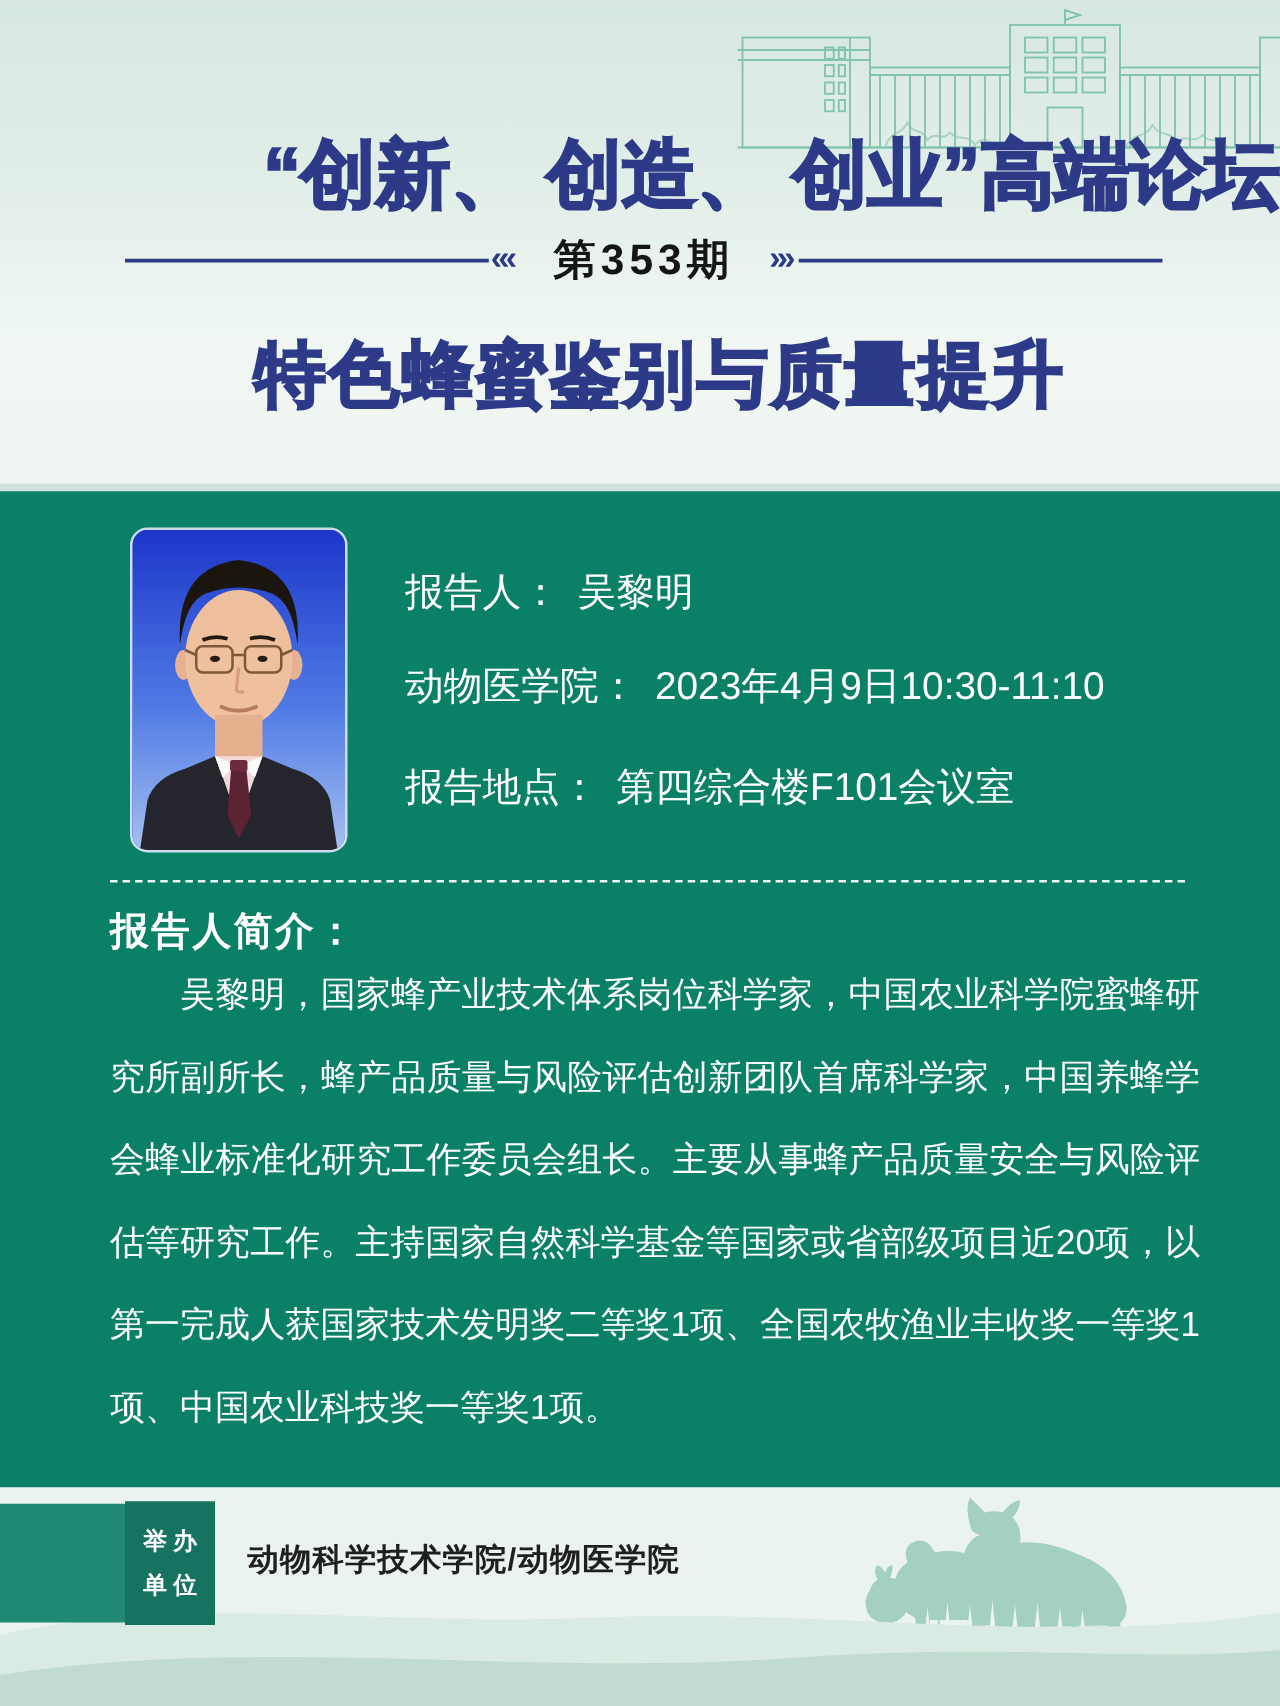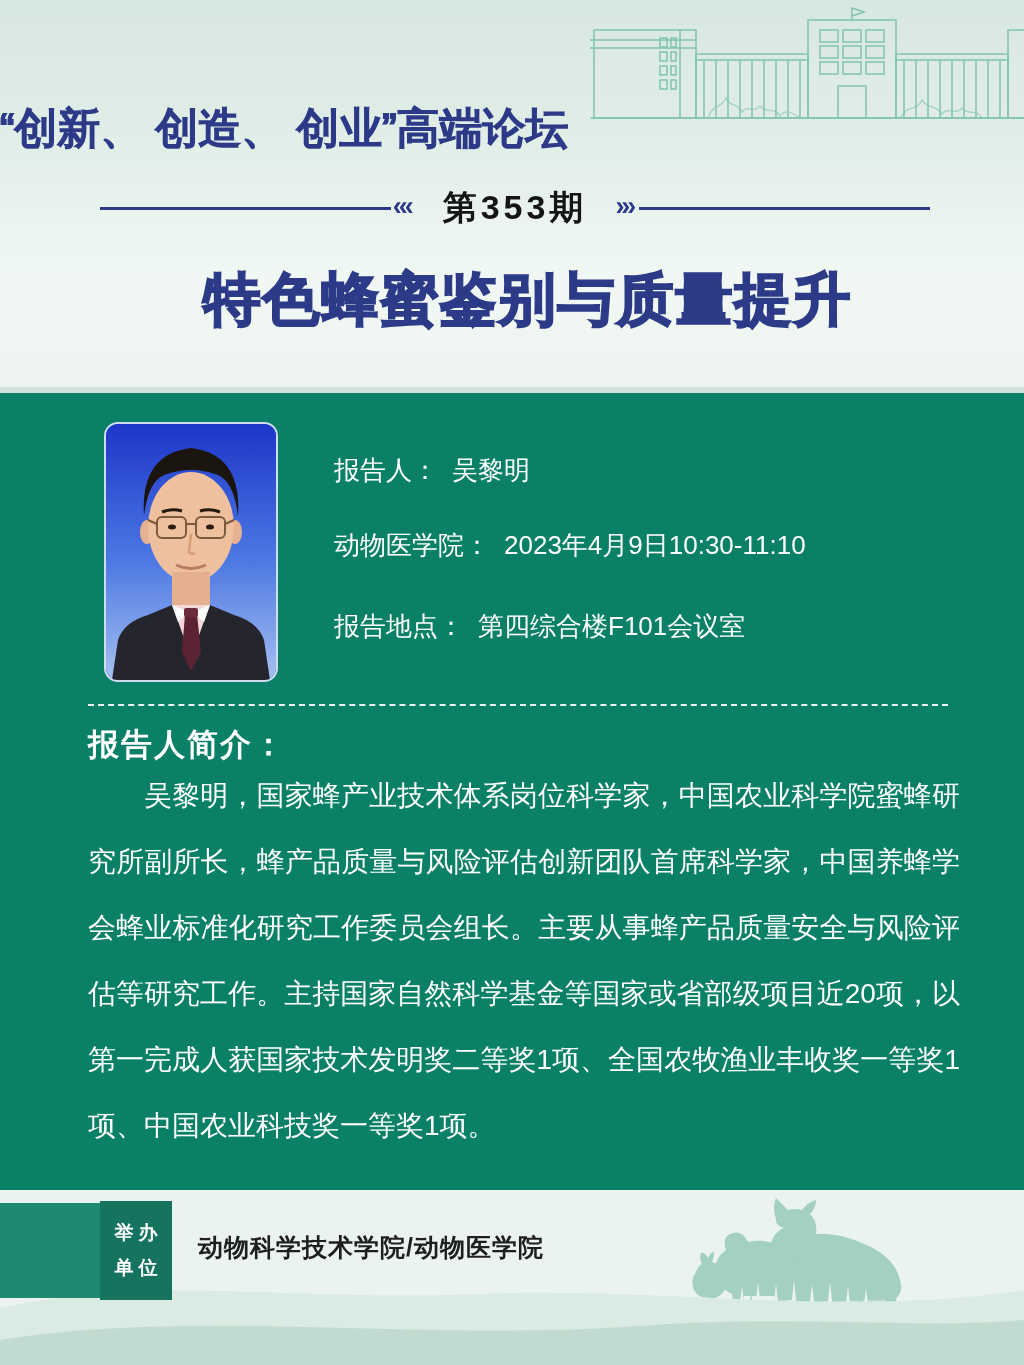--- a/index.html
+++ b/index.html
@@ -10,21 +10,21 @@
   }
 
   
   .top-section {
     position:absolute; top:0; left:0; width:1024px; height:387px;
     background:linear-gradient(180deg,#d7e8e1 0%,#e2eee8 38%,#f1f8f4 72%,#eef5f1 100%);
   }
   .building-svg { position:absolute; top:6px; right:0; }
   .forum-title {
     position:absolute; top:100px; left:0; width:100%;
-    text-align:left; font-size:43px; font-weight:400; color:#2c3a88;
+    text-align:right; font-size:60px; font-weight:700; color:#2c3a88;
     -webkit-text-stroke:2px #2c3a88; letter-spacing:0; white-space:nowrap;
   }
   .issue-row {
     position:absolute; top:188px; left:100px; width:830px; height:40px;
     display:flex; align-items:center;
   }
   .rule { flex:1; height:3px; background:#2c3a88; }
   .chev {
     color:#2c3a88; font-size:27px; font-weight:900; line-height:1;
     letter-spacing:-3px; padding:0 6px 4px 2px;
@@ -42,21 +42,21 @@
 
   
   .green-section {
     position:absolute; top:393px; left:0; width:1024px; height:797px;
     background:#0a8067; color:#ffffff;
   }
   .photo {
     position:absolute; left:104px; top:29px; width:170px; height:256px;
     border:2px solid #cdddf0; border-radius:14px; overflow:hidden; background:#2a46cf;
   }
-  .info-line { position:absolute; left:334px; font-size:26px; color:#ffffff; white-space:nowrap; }
+  .info-line { position:absolute; left:324px; font-size:31px; color:#ffffff; white-space:nowrap; }
   .info-name { top:60px; }
   .info-time { top:135px; }
   .info-loc  { top:216px; }
   .info-line .value { margin-left:14px; }
   .dashed-divider {
     position:absolute; top:311px; left:88px; width:860px; height:0;
     border-top:2px dashed rgba(255,255,255,0.92);
   }
   .bio-heading {
     position:absolute; top:331px; left:88px;

